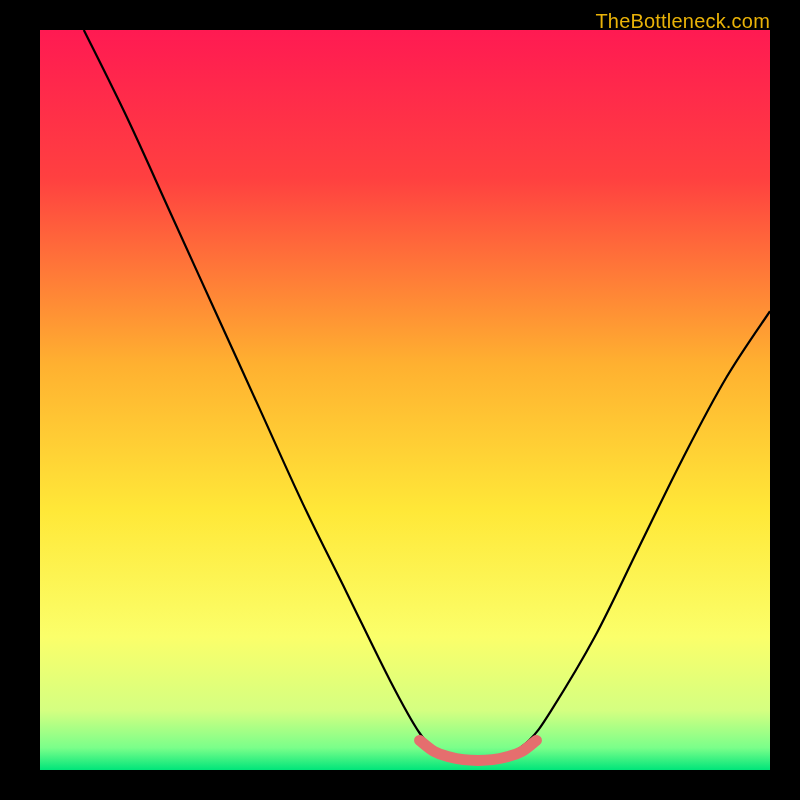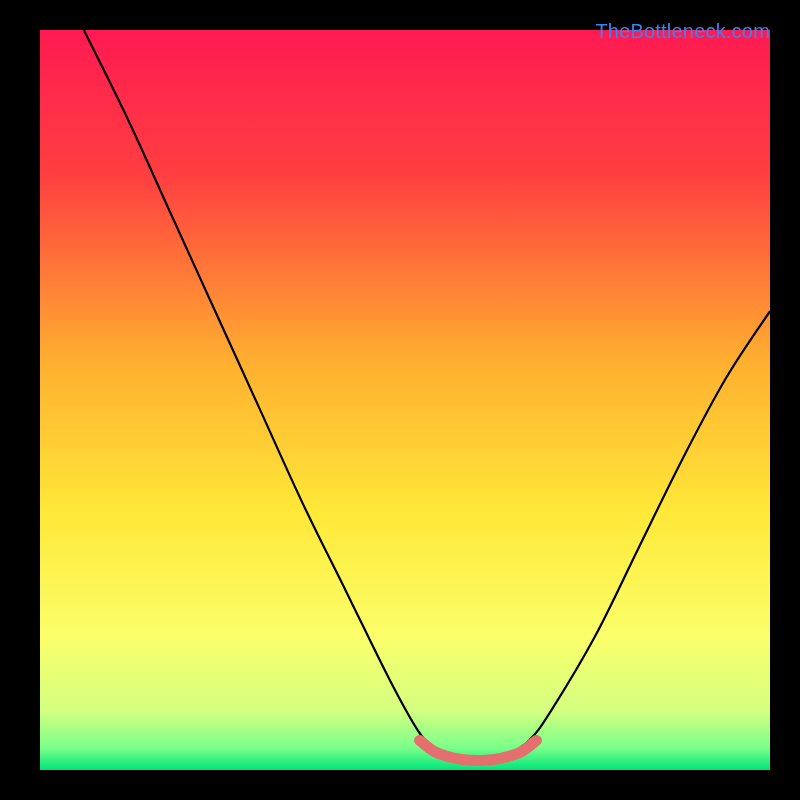--- a/index.html
+++ b/index.html
@@ -27,23 +27,23 @@
   }
   .gradient-bg {
     position: absolute;
     left: 0;
     top: 0;
     width: 100%;
     height: 100%;
   }
   .watermark {
     position: absolute;
-    top: 20px;
+    top: 10px;
     right: 30px;
-    color: #3b82f6;
+    color: #eab308;
     font-size: 20px;
     font-weight: 500;
     letter-spacing: 0.2px;
   }
   svg.curve {
     position: absolute;
     left: 0;
     top: 0;
     width: 100%;
     height: 100%;

